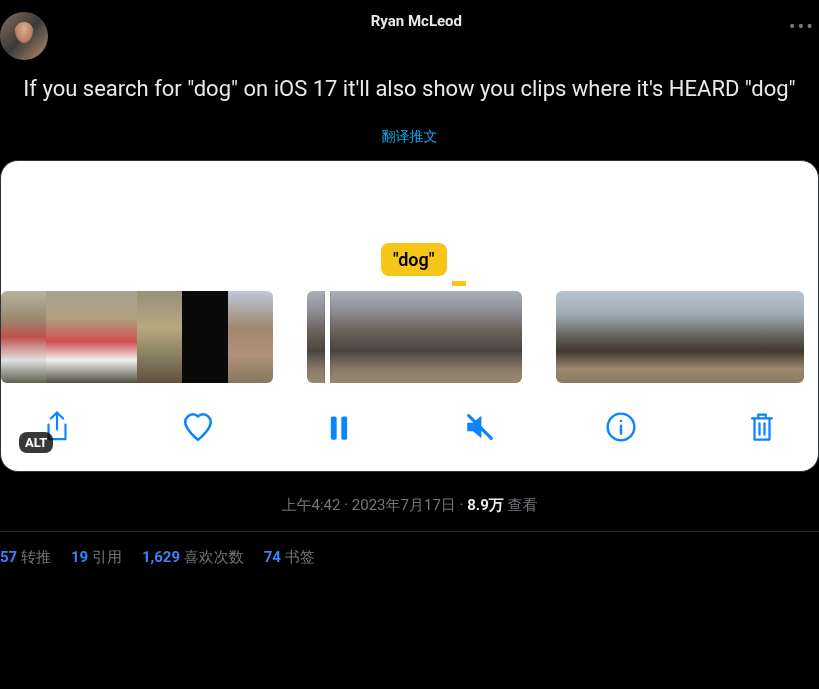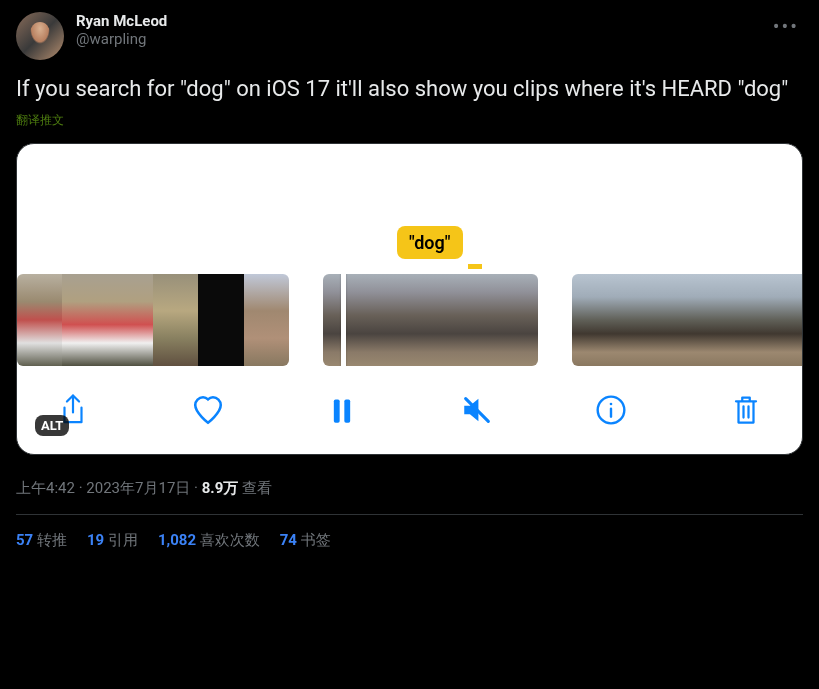--- a/index.html
+++ b/index.html
@@ -5,21 +5,22 @@
   * { box-sizing: border-box; margin: 0; padding: 0; }
   body {
     background: #000;
     font-family: -apple-system, BlinkMacSystemFont, "Segoe UI", Roboto, Helvetica, Arial, sans-serif;
     color: #e7e9ea;
     width: 819px;
     height: 689px;
     overflow: hidden;
   }
   .tweet {
-    padding: 12px 16px;
+    padding: 12px 0;
+    text-align: center;
   }
   .header {
     display: flex;
     align-items: flex-start;
     gap: 12px;
   }
   .avatar {
     width: 48px;
     height: 48px;
     border-radius: 50%;
@@ -55,23 +56,23 @@
     line-height: 1;
     padding: 4px;
   }
   .content {
     margin-top: 14px;
     font-size: 22px;
     line-height: 1.35;
     color: #e7e9ea;
   }
   .translate {
-    margin-top: 8px;
-    font-size: 12px;
-    color: #4d7c0f;
+    margin-top: 24px;
+    font-size: 14px;
+    color: #0ea5e9;
   }
   .card {
     margin-top: 14px;
     background: #fff;
     border-radius: 18px;
     overflow: hidden;
     position: relative;
     border: 1px solid #2f3336;
   }
   .tooltip {
@@ -184,21 +185,20 @@
   }
 </style>
 </head>
 <body>
 
 <div class="tweet">
   <div class="header">
     <div class="avatar"></div>
     <div class="names">
       <div class="display-name">Ryan McLeod</div>
-      <div class="handle">@warpling</div>
     </div>
     <div class="more">•••</div>
   </div>
 
   <div class="content">If you search for "dog" on iOS 17 it'll also show you clips where it's HEARD "dog"</div>
   <div class="translate">翻译推文</div>
 
   <div class="card">
     <div class="tooltip">"dog"</div>
     <div class="tooltip-marker"></div>
@@ -272,16 +272,16 @@
 
   <div class="meta">
     <span>上午4:42</span><span> · </span><span>2023年7月17日</span><span> · </span><span class="bold">8.9万</span> <span>查看</span>
   </div>
 
   <div class="divider"></div>
 
   <div class="stats">
     <div class="stat"><span class="num">57</span> <span>转推</span></div>
     <div class="stat"><span class="num">19</span> <span>引用</span></div>
-    <div class="stat"><span class="num">1,082</span> <span>喜欢次数</span></div>
+    <div class="stat"><span class="num">1,629</span> <span>喜欢次数</span></div>
     <div class="stat"><span class="num">74</span> <span>书签</span></div>
   </div>
 </div>
 
 </body></html>

